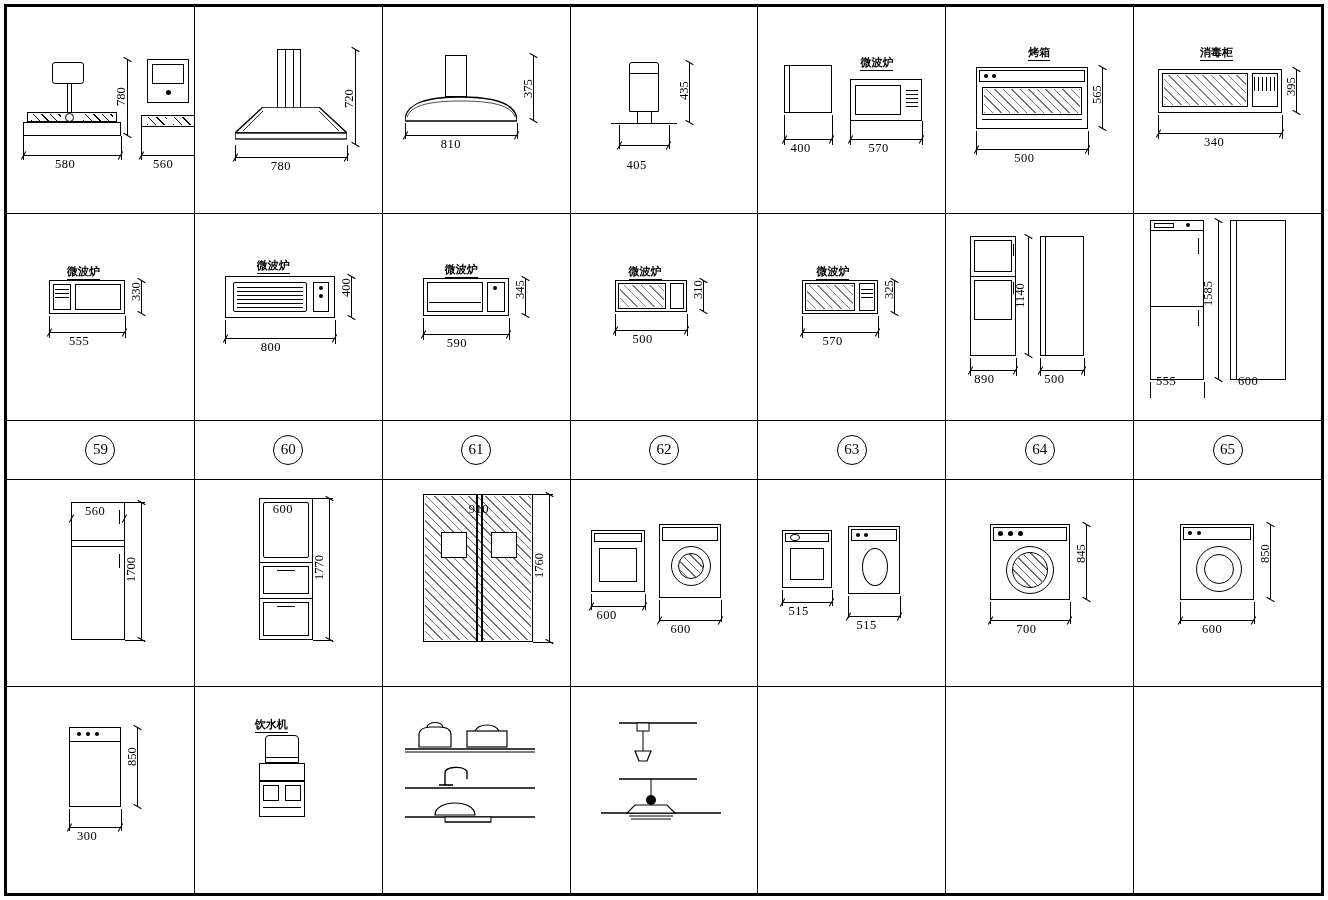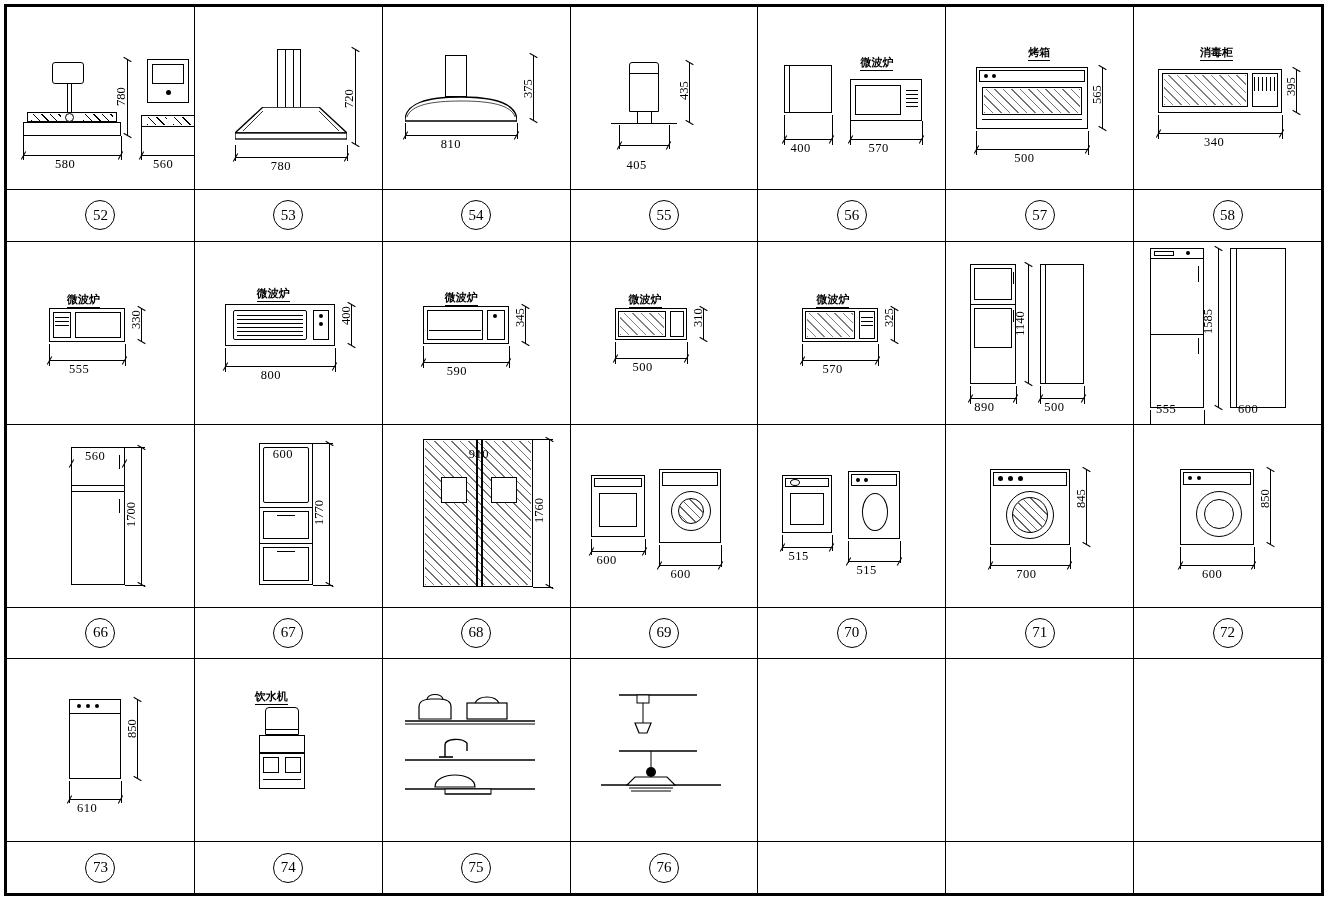--- a/index.html
+++ b/index.html
@@ -256,29 +256,20 @@
       <div class="ext vl" style="left:24px; top:108px; height:24px;"></div>
       <div class="ext vl" style="left:148px; top:108px; height:24px;"></div>
       <div class="dimline" style="left:24px; top:126px; width:124px;"></div>
       <div class="dim" style="left:70px; top:128px;">340</div>
       <div class="dimlineV" style="left:162px; top:62px; height:44px;"></div>
       <div class="dimv" style="left:148px; top:72px;">395</div>
     </div>
   </td>
 </tr>
 
-<tr class="labelrow">
-  <td><span class="tag">52</span></td>
-  <td><span class="tag">53</span></td>
-  <td><span class="tag">54</span></td>
-  <td><span class="tag">55</span></td>
-  <td><span class="tag">56</span></td>
-  <td><span class="tag">57</span></td>
-  <td><span class="tag">58</span></td>
-</tr>
 
 <tr class="itemrow">
 
   <td>
     <div class="cellwrap">
       <div class="cap" style="left:60px; top:50px;">微波炉</div>
       <div class="bx" style="left:42px; top:66px; width:76px; height:34px;"></div>
       <div class="bxt" style="left:46px; top:70px; width:18px; height:26px;"></div>
       <div class="grille" style="left:48px; top:72px; width:14px; height:12px;"></div>
       <div class="bxt" style="left:68px; top:70px; width:46px; height:26px;"></div>
@@ -405,20 +396,29 @@
       <div class="dim" style="left:22px; top:160px;">555</div>
 
       <div class="dim" style="left:104px; top:160px;">600</div>
 
       <div class="dimlineV" style="left:84px; top:6px; height:160px;"></div>
       <div class="dimv" style="left:62px; top:72px;">1585</div>
     </div>
   </td>
 </tr>
 
+<tr class="labelrow">
+  <td><span class="tag">59</span></td>
+  <td><span class="tag">60</span></td>
+  <td><span class="tag">61</span></td>
+  <td><span class="tag">62</span></td>
+  <td><span class="tag">63</span></td>
+  <td><span class="tag">64</span></td>
+  <td><span class="tag">65</span></td>
+</tr>
 
 <tr class="itemrow">
 
   <td>
     <div class="cellwrap">
       <div class="bx" style="left:64px; top:22px; width:54px; height:138px;"></div>
       <div class="ln hl" style="left:64px; top:60px; width:54px;"></div>
       <div class="ln hl" style="left:64px; top:66px; width:54px;"></div>
       <div class="ln vl" style="left:112px; top:30px; height:14px;"></div>
       <div class="ln vl" style="left:112px; top:74px; height:14px;"></div>
@@ -538,43 +538,34 @@
       <div class="ext vl" style="left:46px; top:122px; height:22px;"></div>
       <div class="ext vl" style="left:120px; top:122px; height:22px;"></div>
       <div class="dimline" style="left:46px; top:140px; width:74px;"></div>
       <div class="dim" style="left:68px; top:142px;">600</div>
       <div class="dimlineV" style="left:136px; top:44px; height:76px;"></div>
       <div class="dimv" style="left:122px; top:66px;">850</div>
     </div>
   </td>
 </tr>
 
-<tr class="labelrow">
-  <td><span class="tag">66</span></td>
-  <td><span class="tag">67</span></td>
-  <td><span class="tag">68</span></td>
-  <td><span class="tag">69</span></td>
-  <td><span class="tag">70</span></td>
-  <td><span class="tag">71</span></td>
-  <td><span class="tag">72</span></td>
-</tr>
 
 <tr class="itemrow">
 
   <td>
     <div class="cellwrap">
       <div class="bx" style="left:62px; top:40px; width:52px; height:80px;"></div>
       <div class="ln hl" style="left:62px; top:54px; width:52px;"></div>
       <div class="dot" style="left:70px; top:45px; width:4px; height:4px;"></div>
       <div class="dot" style="left:79px; top:45px; width:4px; height:4px;"></div>
       <div class="dot" style="left:88px; top:45px; width:4px; height:4px;"></div>
       <div class="ext vl" style="left:62px; top:122px; height:22px;"></div>
       <div class="ext vl" style="left:114px; top:122px; height:22px;"></div>
       <div class="dimline" style="left:62px; top:140px; width:52px;"></div>
-      <div class="dim" style="left:70px; top:142px;">610</div>
+      <div class="dim" style="left:70px; top:142px;">300</div>
       <div class="dimlineV" style="left:130px; top:40px; height:80px;"></div>
       <div class="dimv" style="left:116px; top:62px;">850</div>
     </div>
   </td>
 
   <td>
     <div class="cellwrap">
       <div class="cap" style="left:60px; top:30px;">饮水机</div>
       <div class="bx" style="left:70px; top:48px; width:34px; height:28px; border-radius:4px 4px 0 0;"></div>
       <div class="ln hl" style="left:70px; top:70px; width:34px;"></div>
@@ -638,25 +629,16 @@
             <div class="cellwrap"></div>
           </td>
   <td>
             <div class="cellwrap"></div>
           </td>
   <td>
             <div class="cellwrap"></div>
           </td>
 </tr>
 
-<tr class="labelrow">
-  <td><span class="tag">73</span></td>
-  <td><span class="tag">74</span></td>
-  <td><span class="tag">75</span></td>
-  <td><span class="tag">76</span></td>
-  <td></td>
-  <td></td>
-  <td></td>
-</tr>
 
 </tbody>
     </table>
 </div>
 
 </body></html>

